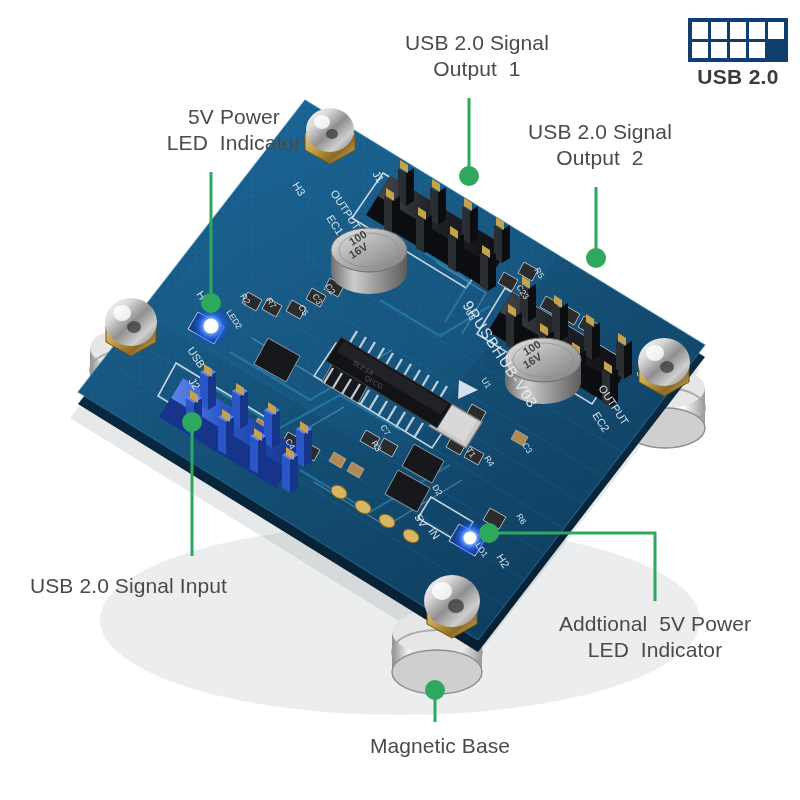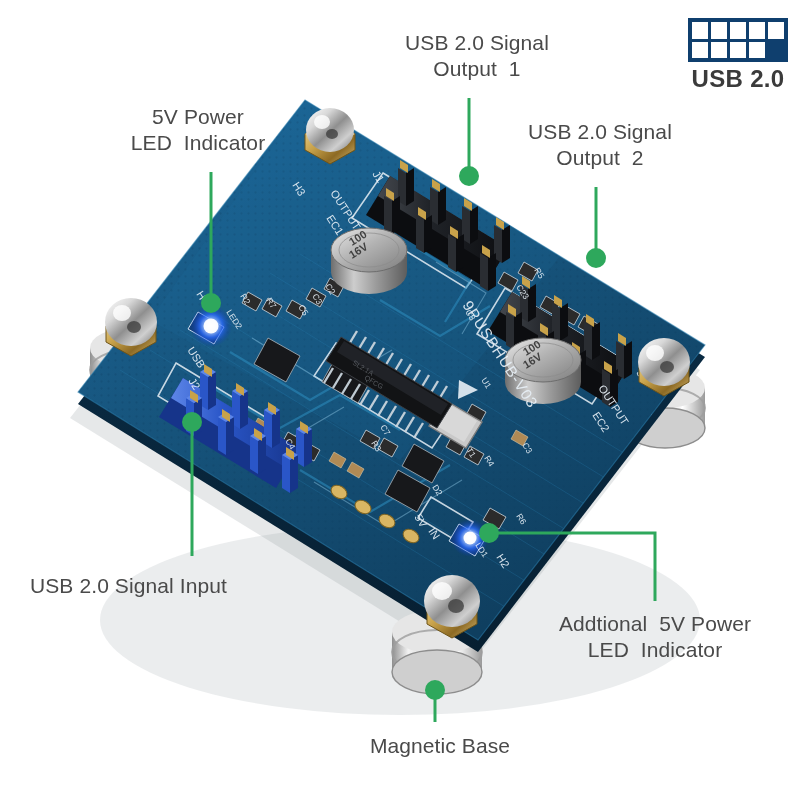--- a/index.html
+++ b/index.html
@@ -54,21 +54,21 @@
     grid-template-columns: repeat(5, 1fr);
     grid-template-rows: repeat(2, 1fr);
     gap: 3px;
     padding: 4px;
   }
   #usb-logo .cell { background: #ffffff; }
   #usb-logo .cell.off { background: #0f3f6e; }
   #usb-logo .logo-text {
     margin-top: 3px;
     text-align: center;
-    font-size: 24px;
+    font-size: 21px;
     font-weight: bold;
     color: #3b3b3b;
     letter-spacing: 0.3px;
   }
 
   
   #board-svg {
     position: absolute;
     left: 0; top: 0;
     width: 800px;
@@ -630,21 +630,21 @@
       <div class="cell"></div>
       <div class="cell"></div>
       <div class="cell"></div>
       <div class="cell"></div>
       <div class="cell off"></div>
     </div>
     <div class="logo-text">USB 2.0</div>
   </div>
 
   <div id="callout-text-layer">
-      <div class="callout center" style="top: 104px; left: 0px; width: 396px;"><div>5V Power</div><div>LED  Indicator</div></div>
+      <div class="callout center" style="top: 104px; left: 0px; width: 396px; padding-left: 36px;"><div>5V Power</div><div>LED  Indicator</div></div>
       <div class="callout center" style="top: 30px; left: 0px; width: 954px;"><div>USB 2.0 Signal</div><div>Output  1</div></div>
       <div class="callout center" style="top: 119px; left: 0px; width: 1200px;"><div>USB 2.0 Signal</div><div>Output  2</div></div>
       <div class="callout left" style="top: 573px; left: 30px; text-align: center;"><div>USB 2.0 Signal Input</div></div>
       <div class="callout center" style="top: 611px; left: 0px; width: 1310px;"><div>Addtional  5V Power</div><div>LED  Indicator</div></div>
       <div class="callout center" style="top: 733px; left: 0px; width: 880px;"><div>Magnetic Base</div></div>
     </div>
 
 </div>
 
 </body></html>

